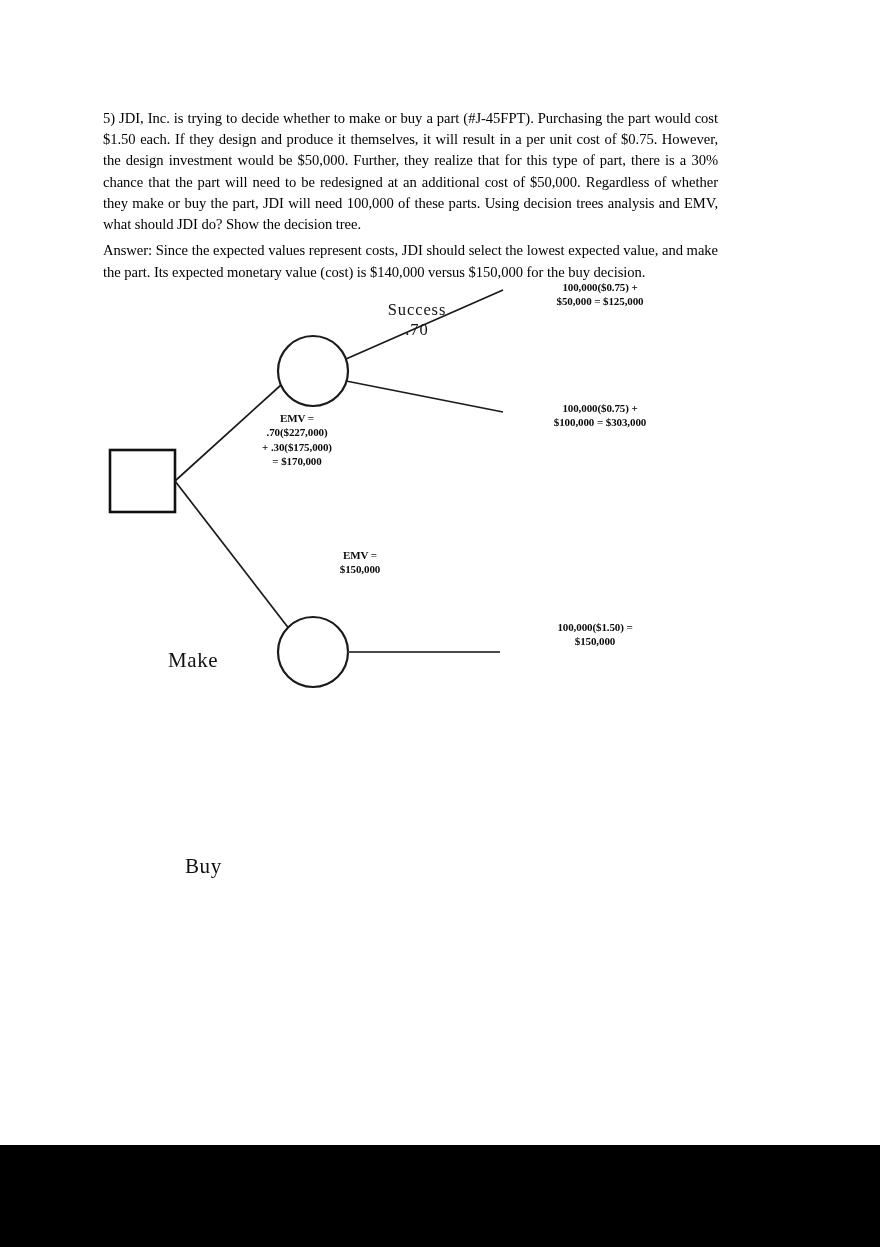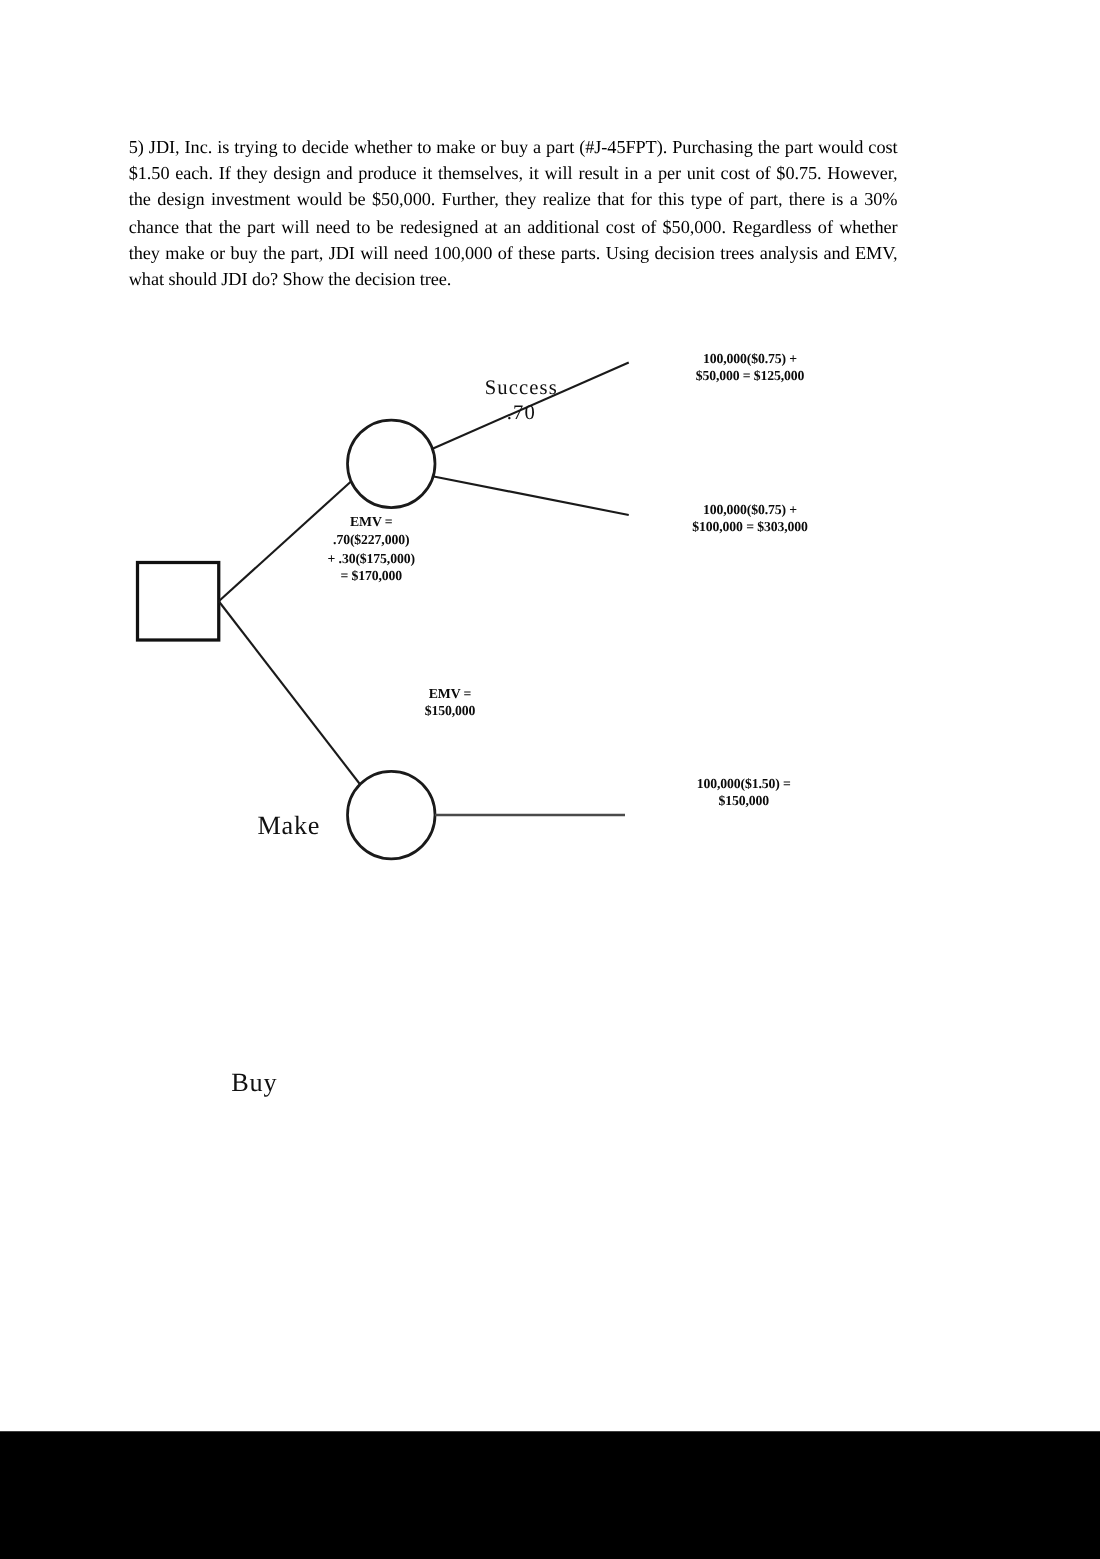--- a/index.html
+++ b/index.html
@@ -57,21 +57,21 @@
     position: absolute;
     color: #111111;
     white-space: nowrap;
   }
   
   .label-make, .label-buy {
     font-family: "Liberation Serif", "DejaVu Serif", serif;
     font-size: 21px;
     letter-spacing: 0.6px;
   }
-  .label-make { left: 68px;  top: 373px; margin-left: 38px; }
+  .label-make { left: 68px;  top: 373px; }
   .label-buy  { left: 85px;  top: 579px; }
   
   .label-outcome {
     font-family: "Liberation Serif", "DejaVu Serif", serif;
     font-size: 16.5px;
     line-height: 1.24;
     text-align: center;
     letter-spacing: 0.9px;
   }
   .label-success { left: 267px; top: 25px;  width: 100px; }
@@ -101,20 +101,21 @@
     background: #000000;
   }
 </style>
 </head>
 <body>
 
 <div id="page">
 
   <div class="text-block">
     <p class="para">5) JDI, Inc. is trying to decide whether to make or buy a part (#J-45FPT). Purchasing the part would cost $1.50 each. If they design and produce it themselves, it will result in a per unit cost of $0.75. However, the design investment would be $50,000. Further, they realize that for this type of part, there is a 30% chance that the part will need to be redesigned at an additional cost of $50,000. Regardless of whether they make or buy the part, JDI will need 100,000 of these parts. Using decision trees analysis and EMV, what should JDI do? Show the decision tree.</p>
+    <p class="para-answer">Answer:  Since the expected values represent costs, JDI should select the lowest expected value, and make the part. Its expected monetary value (cost) is $140,000 versus $150,000 for the buy decision.</p>
   </div>
 
   <div id="tree-figure">
 
     <svg id="tree-svg" width="600" height="430" viewBox="0 0 600 430">
 
       <rect x="10" y="175" width="65" height="62" fill="#ffffff" stroke="#111111" stroke-width="2.6"></rect>
 
       <line x1="75" y1="206" x2="181" y2="110" stroke="#1a1a1a" stroke-width="1.7"></line>
 

